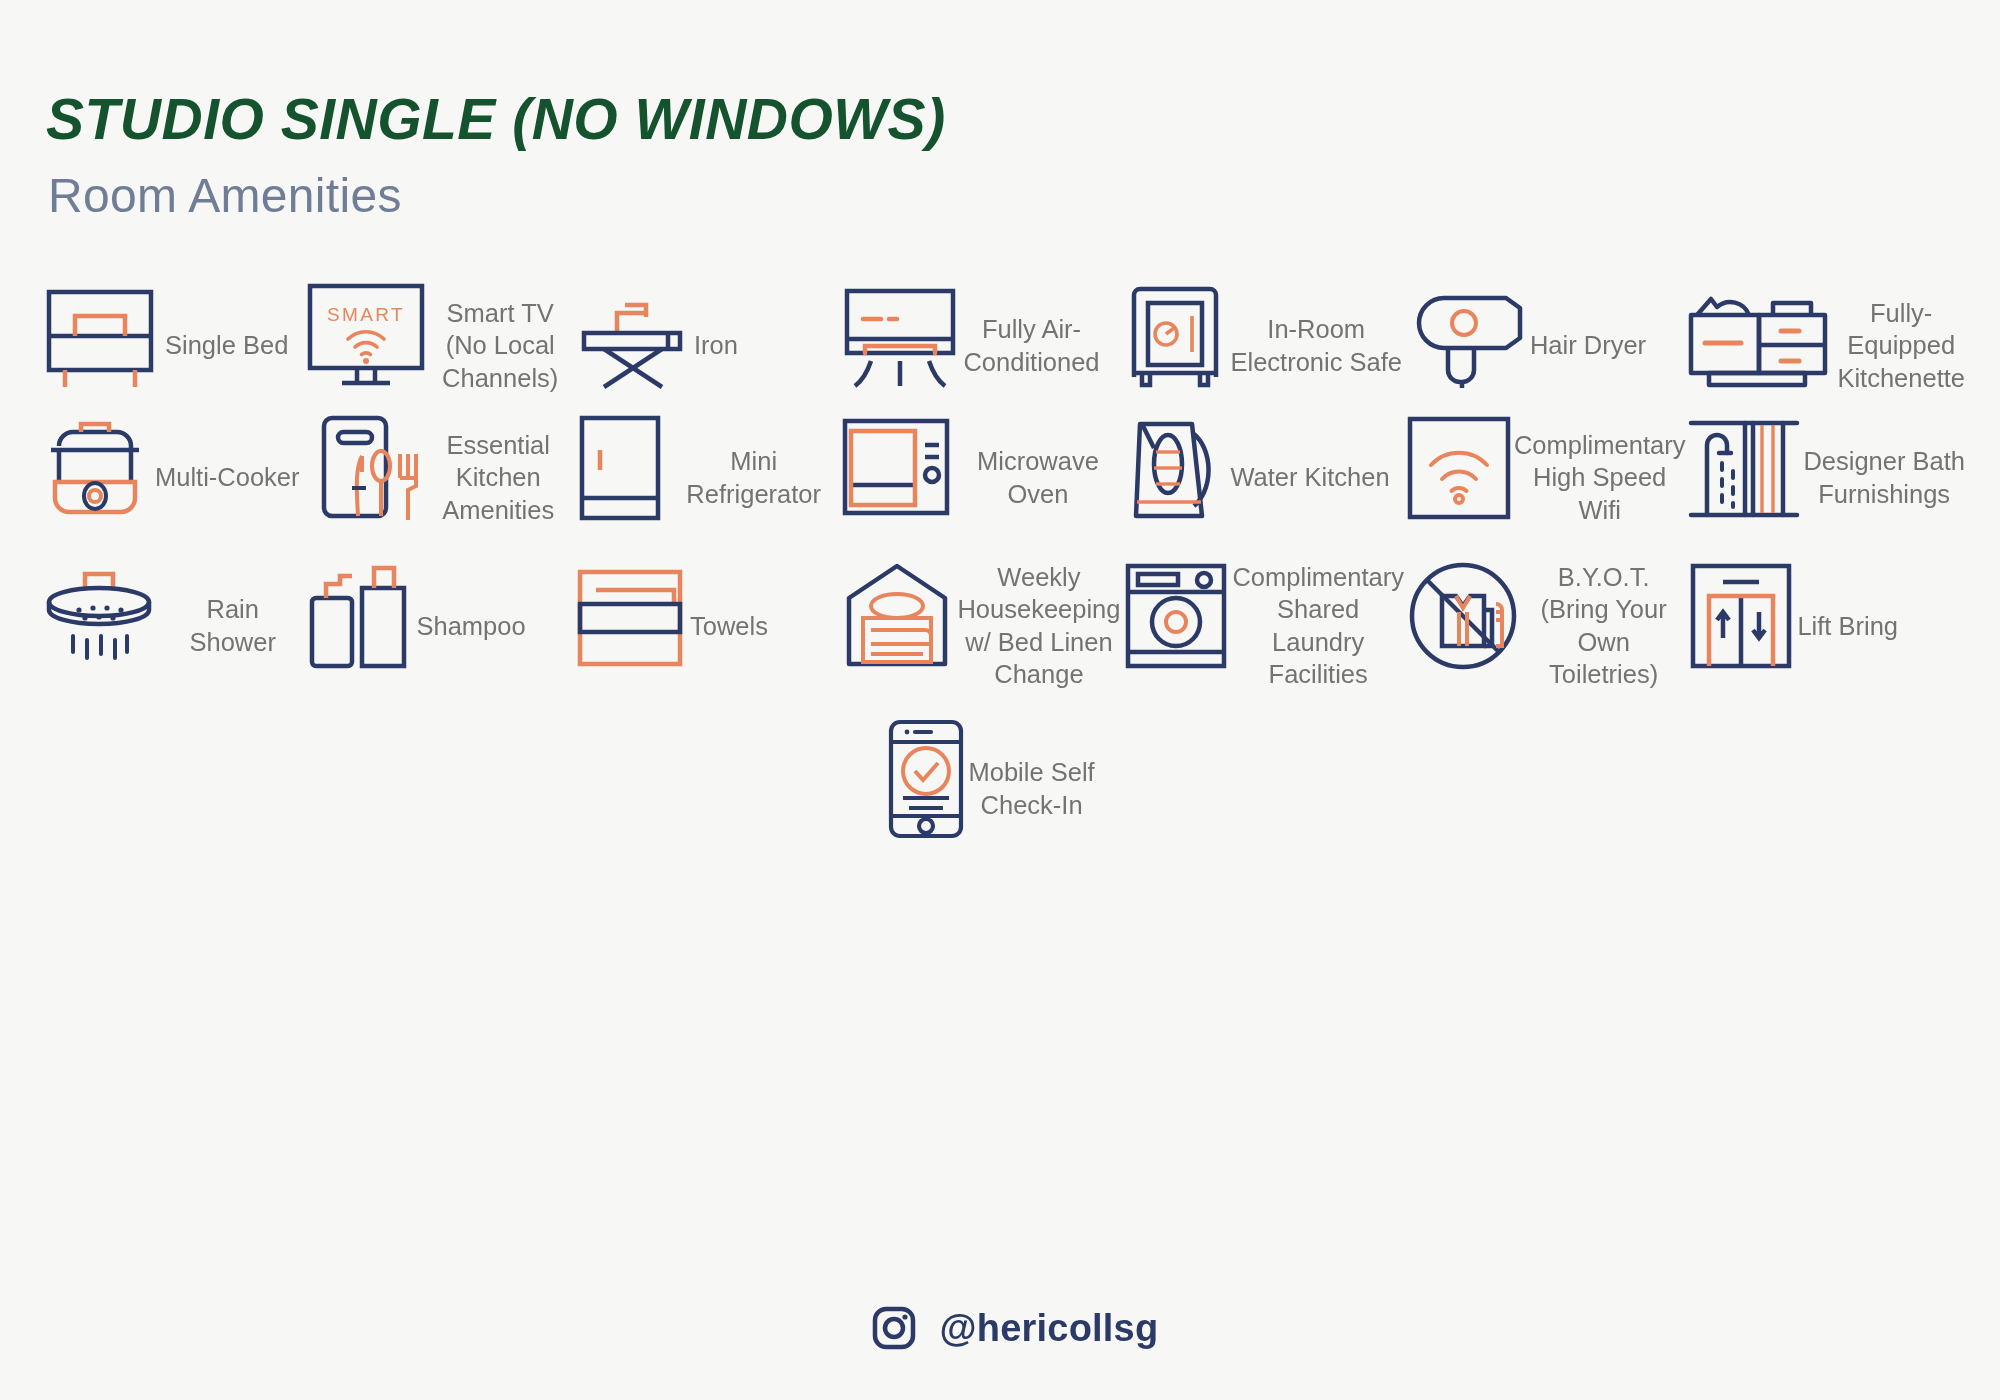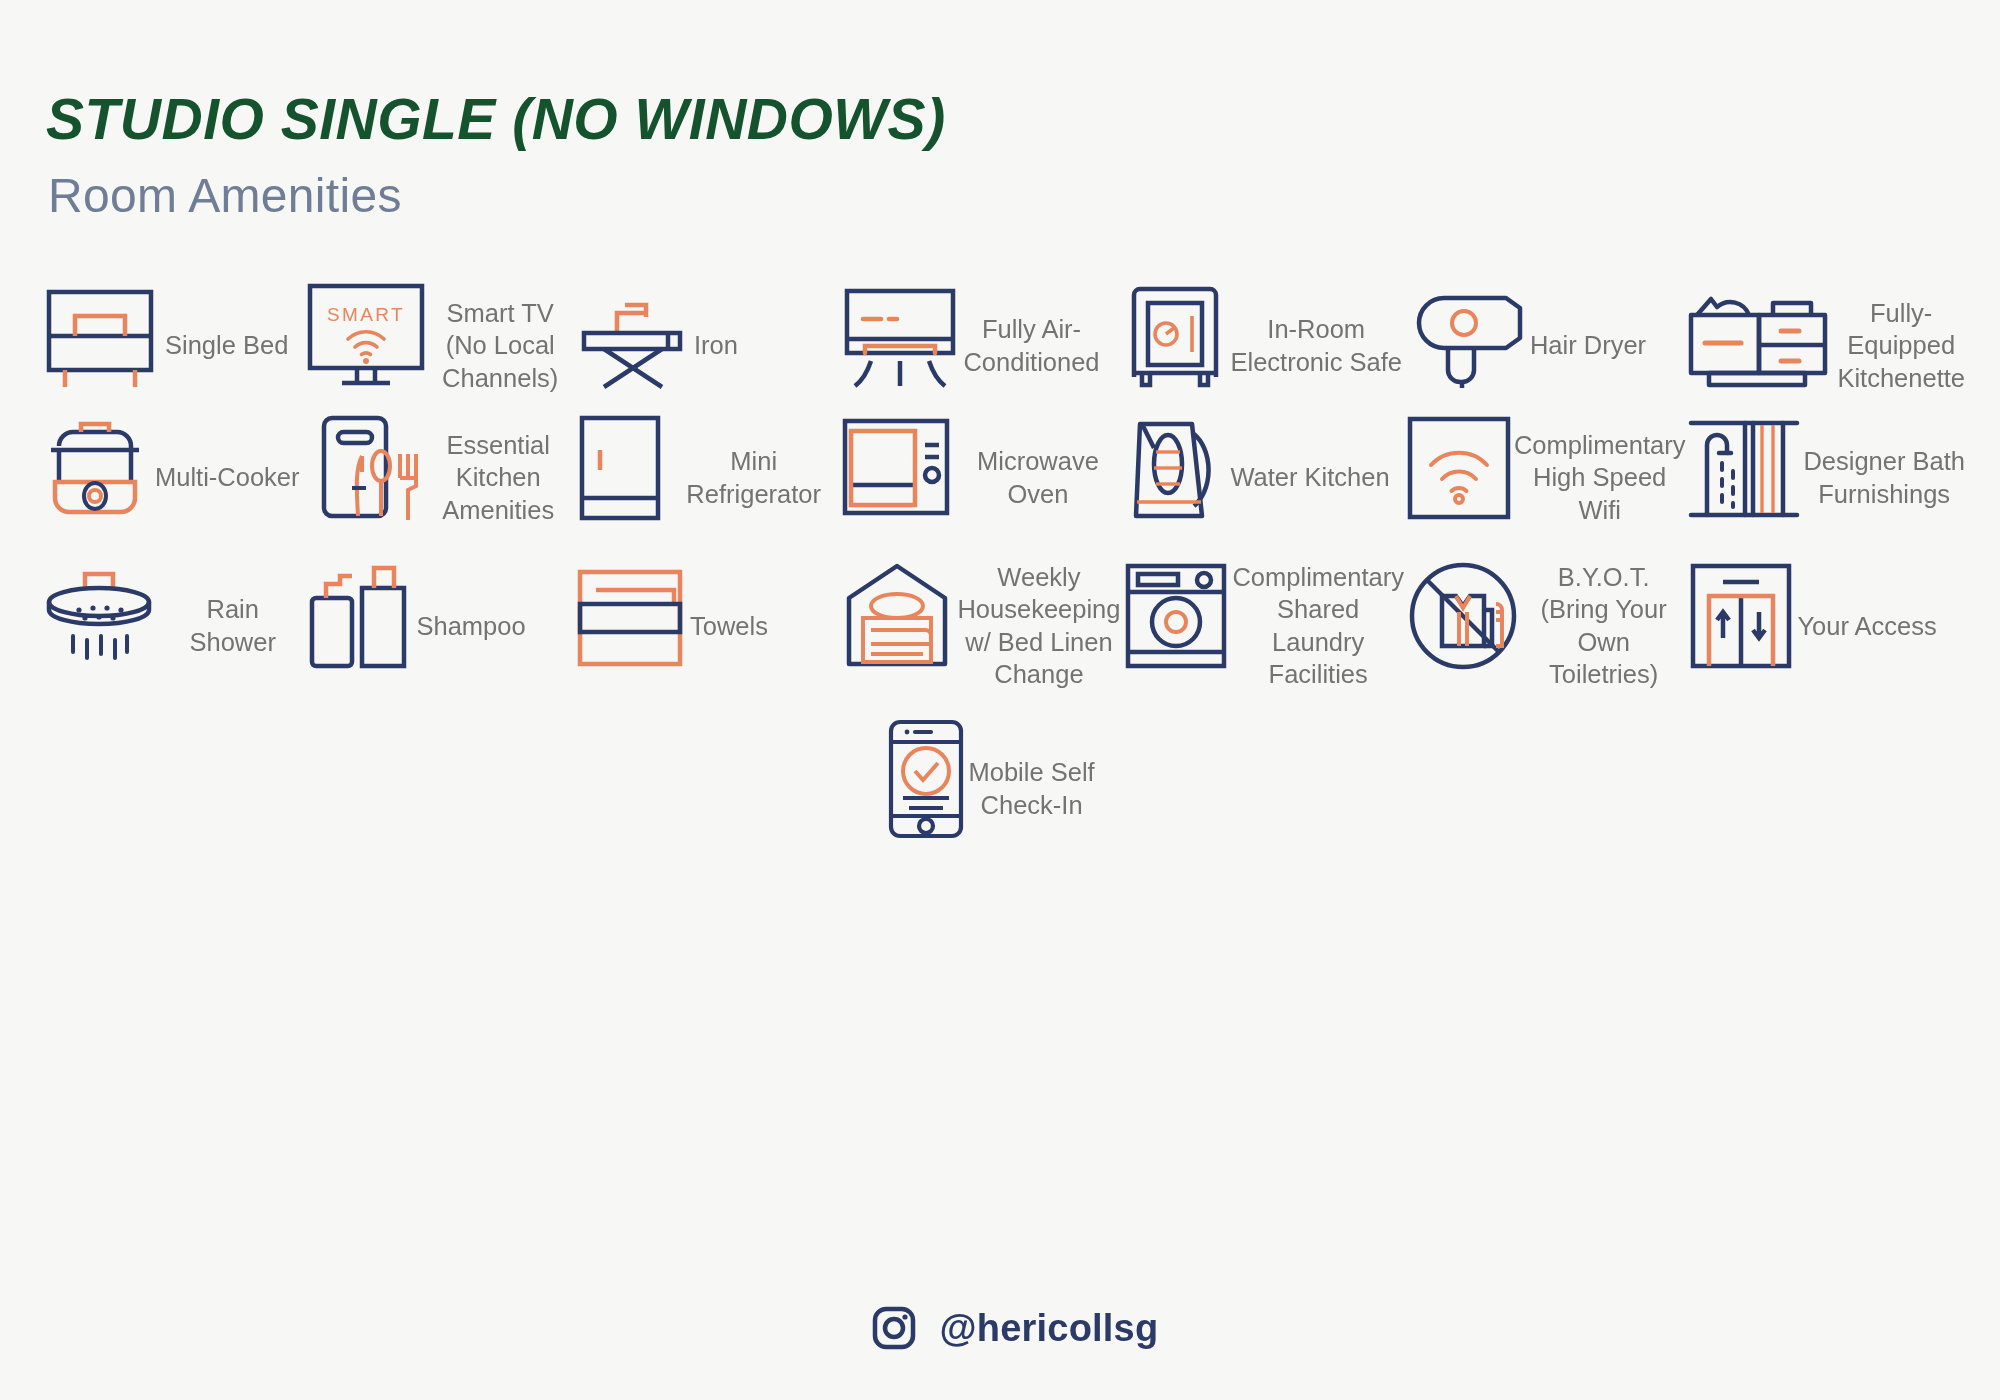--- a/index.html
+++ b/index.html
@@ -488,21 +488,21 @@
           <g fill="none" stroke="#2b3a67" stroke-width="4.5">
             <rect x="8" y="6" width="96" height="100"></rect>
             <line x1="38" y1="22" x2="74" y2="22"></line>
             <line x1="56" y1="36" x2="56" y2="106"></line>
             <path d="M38 78 V52 M32 60 l6 -8 l6 8"></path>
             <path d="M74 52 v26 M68 70 l6 8 l6 -8"></path>
           </g>
           <path d="M24 106 V36 h64 v70" fill="none" stroke="#e8855c" stroke-width="4.5"></path>
         </svg>
       </div>
-      <div class="caption">Your Access</div>
+      <div class="caption">Lift Bring</div>
     </div>
 
   </div>
 
   <div class="row-last">
 
     <div class="cell">
       <div class="icon-wrap">
         <svg width="86" height="122" viewBox="0 0 86 122">
           <g fill="none" stroke="#2b3a67" stroke-width="4.2">

